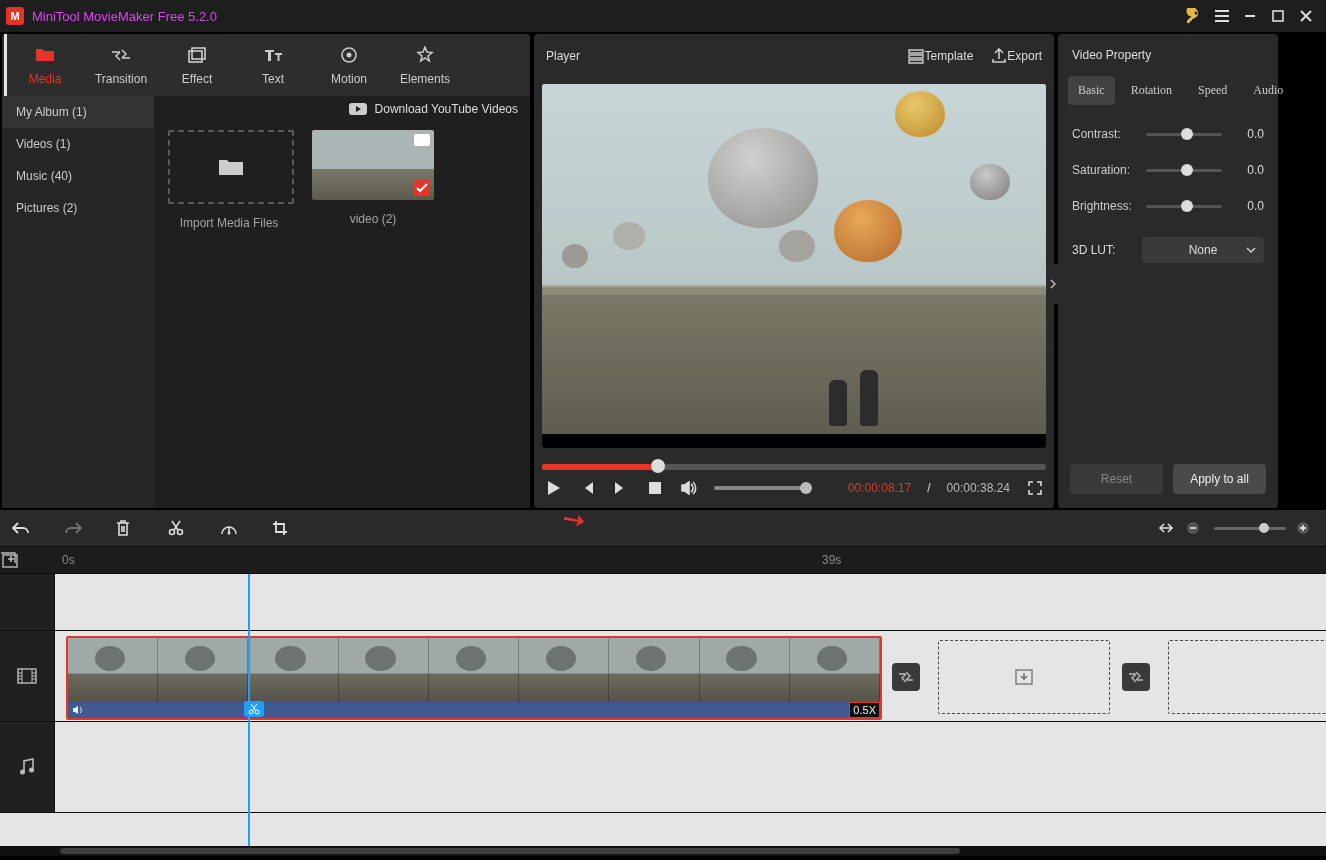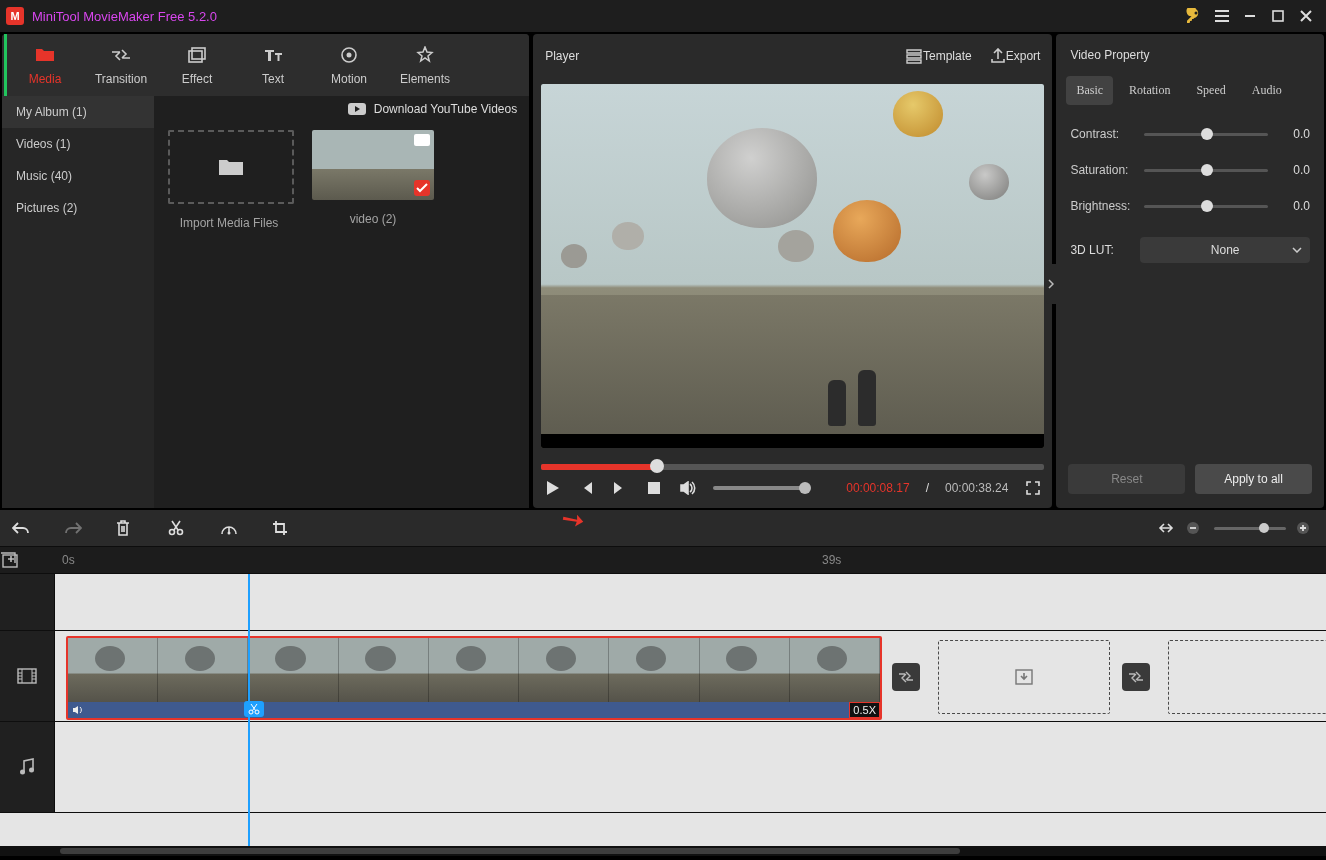--- a/index.html
+++ b/index.html
@@ -9,21 +9,21 @@
   .titlebar-spacer{flex:1;}
   .titlebar-icn{width:28px;height:28px;display:flex;align-items:center;justify-content:center;color:#e0e0e0;cursor:pointer;}
   .main{display:flex;height:478px;}
   .panel{background:#2a2a2a;border-radius:4px;margin:2px;}
   
   .left{width:528px;display:flex;flex-direction:column;}
   .ribbon{display:flex;background:#2d2d2d;border-radius:4px 4px 0 0;}
   .ribbon-item{flex:0 0 auto;width:76px;text-align:center;padding:10px 0 10px;color:#ccc;cursor:pointer;}
   .ribbon-item.active{color:#e6342a;}
   .ribbon-item .ic{height:22px;display:flex;align-items:center;justify-content:center;margin-bottom:6px;}
-  .ribbon-item:first-child{border-left:3px solid #22c55e;margin-left:2px;}
+  .ribbon-item:first-child{border-left:3px solid #e5e5e5;margin-left:2px;}
   .left-sub{display:flex;flex:1;background:#1f1f1f;}
   .sidebar{width:152px;background:#262626;}
   .sidebar-item{padding:9px 14px;color:#ccc;cursor:pointer;}
   .sidebar-item.active{background:#333;}
   .content{flex:1;background:#1f1f1f;position:relative;}
   .dl-row{display:flex;align-items:center;justify-content:flex-end;padding:6px 12px;color:#ddd;cursor:pointer;}
   .dl-row .yt{margin-right:8px;}
   .media-grid{display:flex;gap:22px;padding:8px 14px;}
   .media-card{width:122px;text-align:center;color:#a3a3a3;}
   .media-thumb{width:122px;height:70px;border-radius:2px;position:relative;margin-bottom:12px;background:#333;display:flex;align-items:center;justify-content:center;}
@@ -44,21 +44,21 @@
   .player-seek-fill{position:absolute;left:0;top:0;bottom:0;width:23%;background:#e6342a;border-radius:2px;}
   .player-seek-handle{position:absolute;left:23%;top:-5px;width:14px;height:14px;border-radius:50%;background:#ddd;margin-left:-7px;}
   .player-ctrls{display:flex;align-items:center;padding:10px 10px 12px;gap:16px;}
   .pc-btn{cursor:pointer;color:#ddd;display:flex;align-items:center;justify-content:center;width:18px;}
   .vol-track{width:96px;height:4px;background:#888;border-radius:2px;position:relative;}
   .vol-track::after{content:"";position:absolute;right:-2px;top:-4px;width:12px;height:12px;border-radius:50%;background:#bbb;}
   .time-cur{color:#e6342a;margin-left:auto;}
   .time-tot{color:#bbb;}
   .arrow-annotation{position:absolute;left:18px;bottom:-40px;color:#e6342a;font-size:28px;transform:rotate(-35deg);pointer-events:none;}
   
-  .props{width:268px;display:flex;flex-direction:column;background:#2a2a2a;position:relative;}
+  .props{width:220px;display:flex;flex-direction:column;background:#2a2a2a;position:relative;}
   .props-header{padding:14px 14px;color:#ddd;}
   .tabs{display:flex;gap:6px;margin:0 10px;background:transparent;font-family:Liberation Serif, serif;}
   .tab{padding:7px 10px;border-radius:4px;color:#ccc;cursor:pointer;font-size:12px;}
   .tab.active{background:#424242;}
   .prop-row{display:flex;align-items:center;margin:22px 14px 0;gap:8px;}
   .prop-row label{width:66px;color:#ccc;}
   .slider{flex:1;height:3px;background:#555;border-radius:2px;position:relative;}
   .slider::after{content:"";position:absolute;left:46%;top:-5px;width:12px;height:12px;background:#ddd;border-radius:50%;}
   .prop-val{width:34px;text-align:right;color:#ddd;}
   .lut-row{display:flex;align-items:center;margin:24px 14px 0;gap:10px;}

